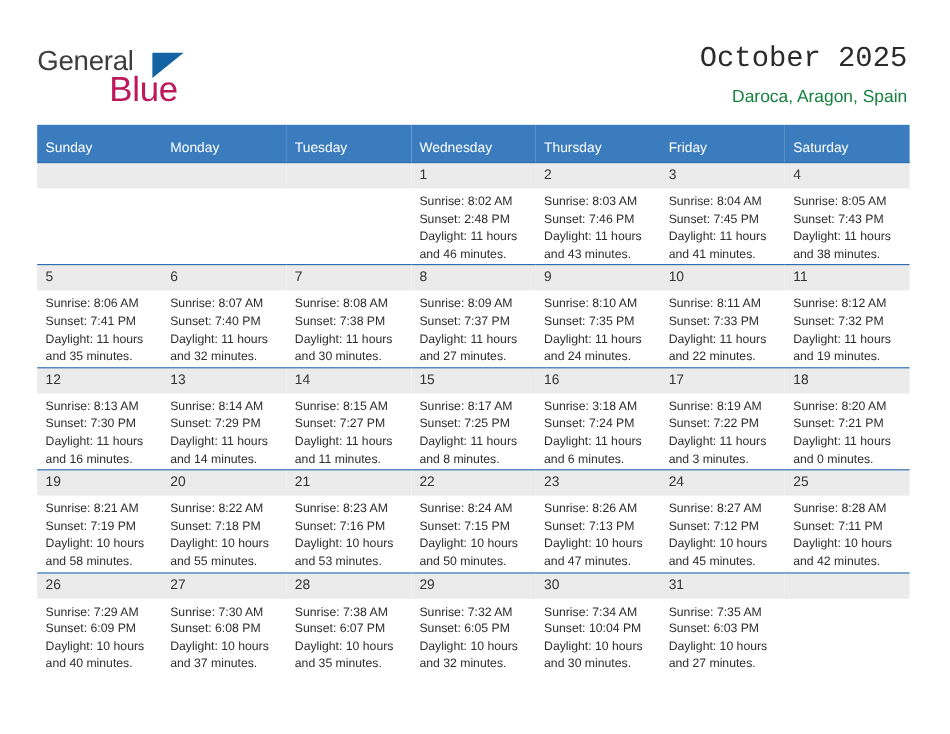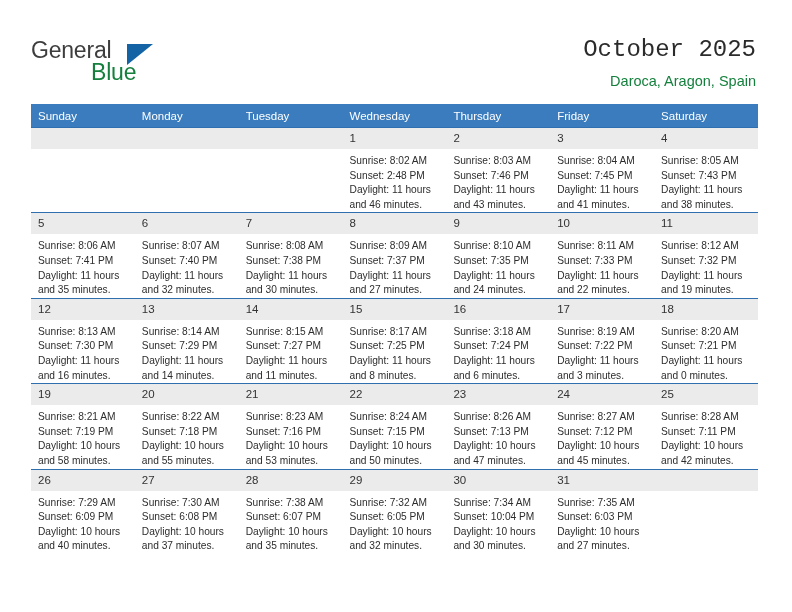--- a/index.html
+++ b/index.html
@@ -51,22 +51,22 @@
     top: 7px;
     width: 0;
     height: 0;
     border-left: 26px solid #1464a5;
     border-bottom: 21px solid transparent;
   }
   .logo-blue {
     position: absolute;
     left: 60px;
     top: 22px;
-    font-size: 23px;
-    color: #15803d;
+    font-size: 29px;
+    color: #be185d;
     letter-spacing: -0.2px;
     font-family: "Liberation Sans", sans-serif;
   }
   .title-block {
     position: absolute;
     right: 36px;
     top: 30px;
     text-align: right;
   }
   .cal-title {
@@ -92,21 +92,21 @@
     width: 727px;
     border-collapse: collapse;
     table-layout: fixed;
   }
   .calendar th {
     background: #3a7cbe;
     color: #ffffff;
     font-size: 11.5px;
     font-weight: normal;
     text-align: left;
-    padding: 5px 0 5px 7px;
+    padding: 13px 0 5px 7px;
     height: 13px;
     border: none;
   }
   .calendar td {
     vertical-align: top;
     padding: 0;
     border-top: 1px solid #2f6fb0;
     background: #ffffff;
     height: 74px;
   }

